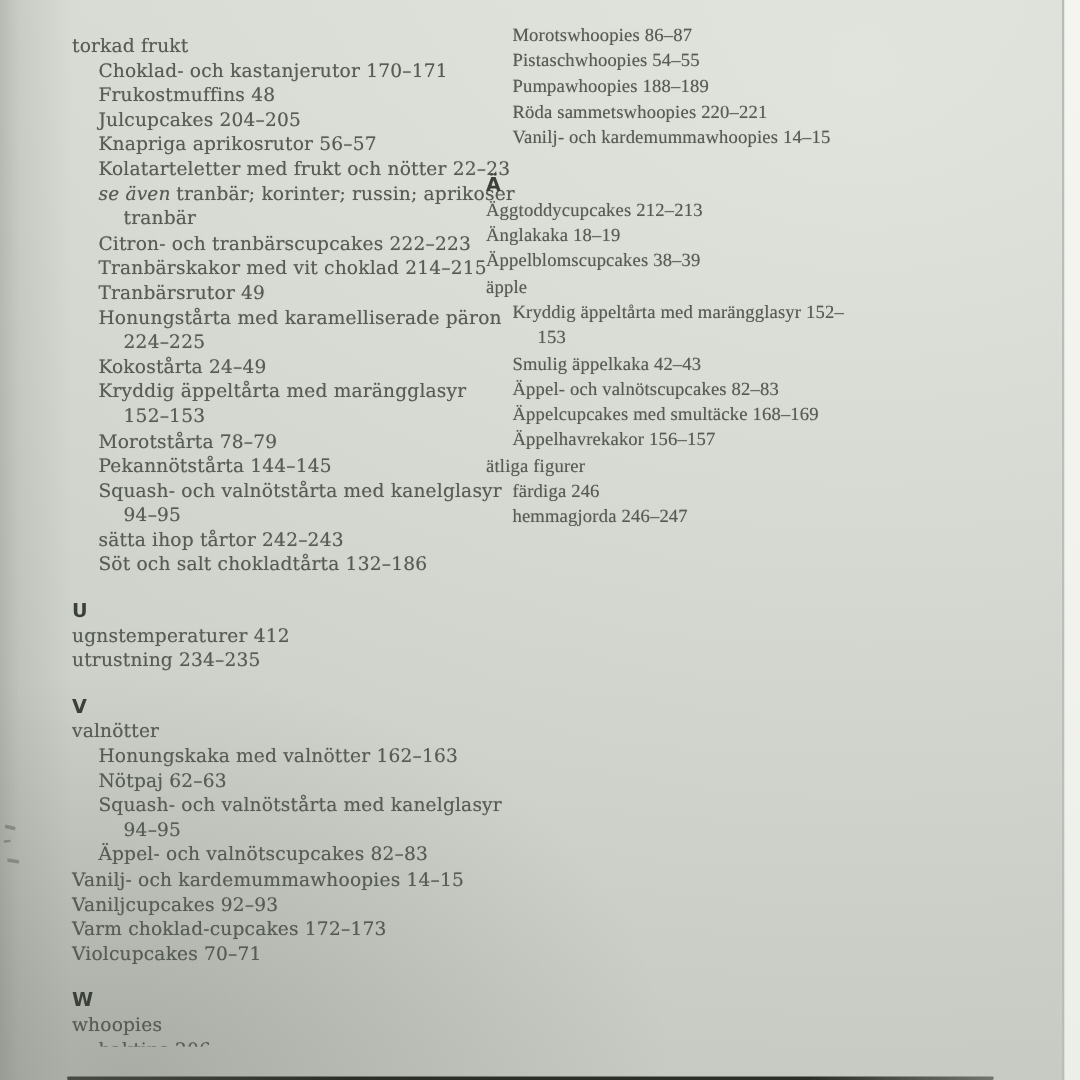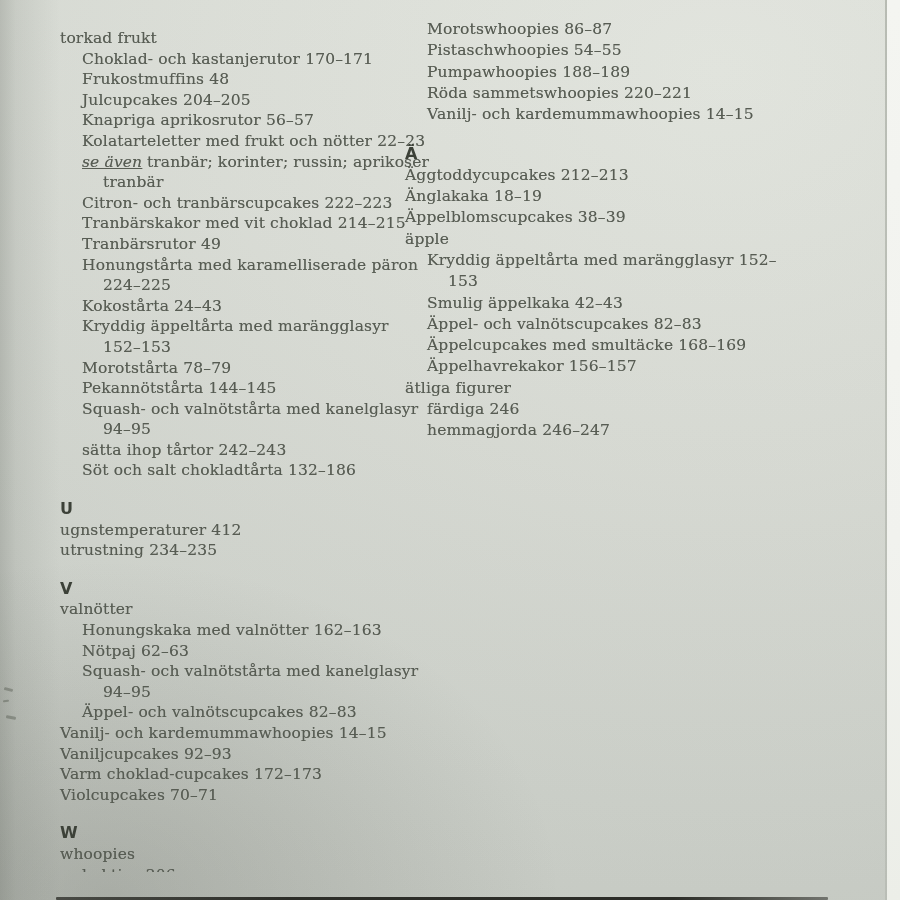--- a/index.html
+++ b/index.html
@@ -22,37 +22,37 @@
   .col-right { left: 405px; top: 19px; }
 
   .entry {
     font-size: 15.5px;
     line-height: 20.6px;
     color: #575c53;
     white-space: nowrap;
     letter-spacing: 0.15px;
     text-shadow: 0 0 0.6px rgba(87,92,83,0.55);
   }
-  .col-right .entry { line-height: 21.3px; }
+  .col-right .entry { line-height: 21.3px; font-family: Liberation Serif, serif; }
 
   .entry.main { margin-left: 0; }
   .entry.sub  { margin-left: 22px; }
   .entry.cont { margin-left: 43px; }
 
   .entry.heading {
     font-family: "DejaVu Sans", sans-serif;
     font-weight: bold;
     font-size: 16px;
     color: #3c4138;
     margin-top: 18px;
     letter-spacing: 0.3px;
     text-shadow: none;
   }
 
-  .entry em { font-style: italic; margin-right: 0.3em; text-decoration: underline; }
+  .entry em { font-style: italic; margin-right: 0.3em; }
 
   .entry.clipped { height: 7px; overflow: hidden; }
 
   
   .edge-line {
     position: absolute; top: 0; bottom: 0; right: 13px; width: 2px;
     background: linear-gradient(180deg, rgba(150,155,145,0.55), rgba(160,164,155,0.35));
   }
   .edge-strip {
     position: absolute; top: 0; bottom: 0; right: 0; width: 13px;
@@ -83,21 +83,21 @@
       <div class="entry sub">Julcupcakes 204–205</div>
       <div class="entry sub">Knapriga aprikosrutor 56–57</div>
       <div class="entry sub">Kolatarteletter med frukt och nötter 22–23</div>
       <div class="entry sub"><em>se även</em><span>tranbär; korinter; russin; aprikoser</span></div>
       <div class="entry cont">tranbär</div>
       <div class="entry sub">Citron- och tranbärscupcakes 222–223</div>
       <div class="entry sub">Tranbärskakor med vit choklad 214–215</div>
       <div class="entry sub">Tranbärsrutor 49</div>
       <div class="entry sub">Honungstårta med karamelliserade päron</div>
       <div class="entry cont">224–225</div>
-      <div class="entry sub">Kokostårta 24–43</div>
+      <div class="entry sub">Kokostårta 24–49</div>
       <div class="entry sub">Kryddig äppeltårta med marängglasyr</div>
       <div class="entry cont">152–153</div>
       <div class="entry sub">Morotstårta 78–79</div>
       <div class="entry sub">Pekannötstårta 144–145</div>
       <div class="entry sub">Squash- och valnötstårta med kanelglasyr</div>
       <div class="entry cont">94–95</div>
       <div class="entry sub">sätta ihop tårtor 242–243</div>
       <div class="entry sub">Söt och salt chokladtårta 132–186</div>
       <div class="entry heading">U</div>
       <div class="entry main">ugnstemperaturer 412</div>

